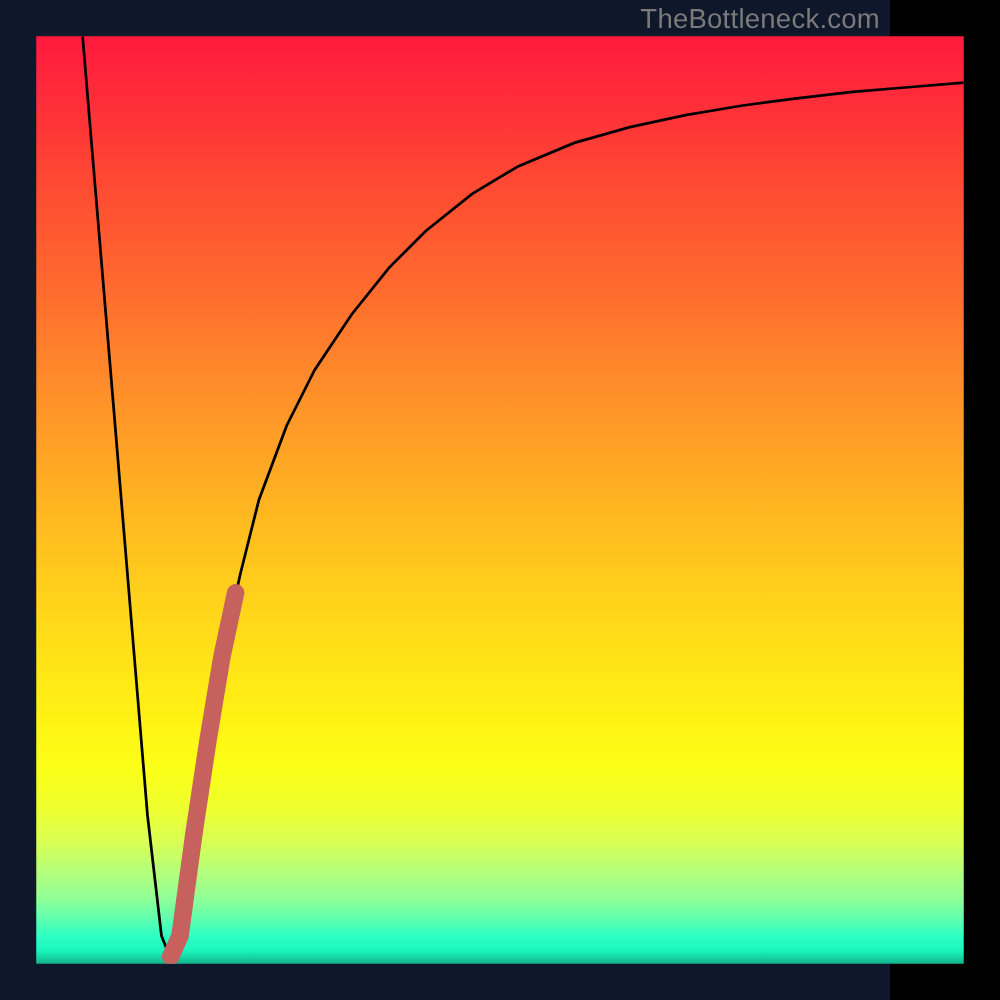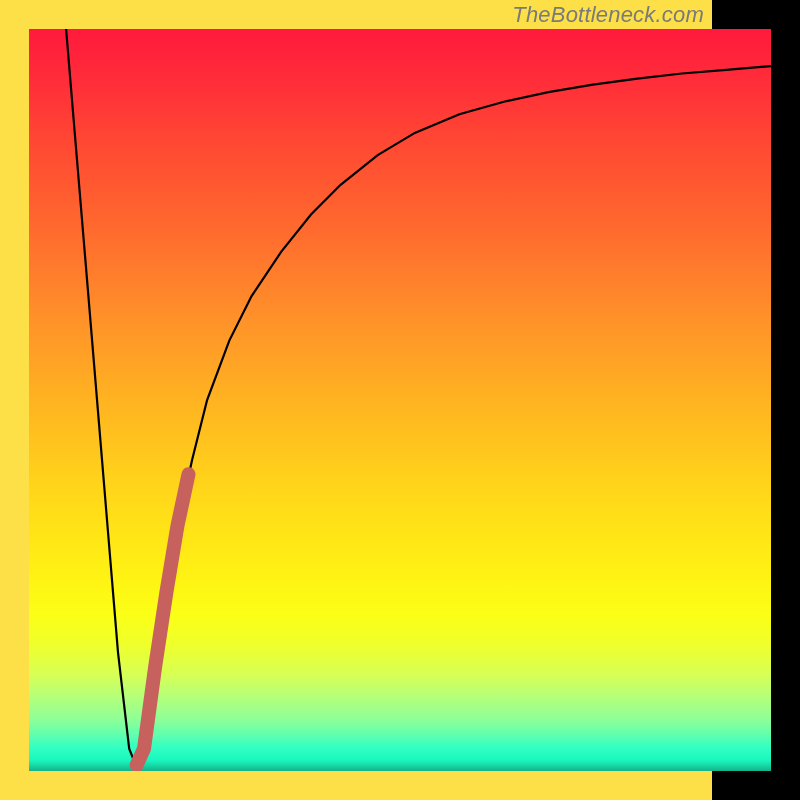--- a/index.html
+++ b/index.html
@@ -10,22 +10,21 @@
     background: #000;
     overflow: hidden;
     font-family: Arial, Helvetica, sans-serif;
   }
   .frame {
     position: absolute;
     top: 0;
     left: 0;
     width: 712px;
     height: 800px;
-    background: #fde047;
-    font-style: italic;
+    background: #0f172a;
   }
   .plot {
     position: absolute;
     top: 29px;
     left: 29px;
     width: 742px;
     height: 742px;
     background: linear-gradient(to bottom,
       #ff1a3c 0%,
       #ff2a3a 6%,

